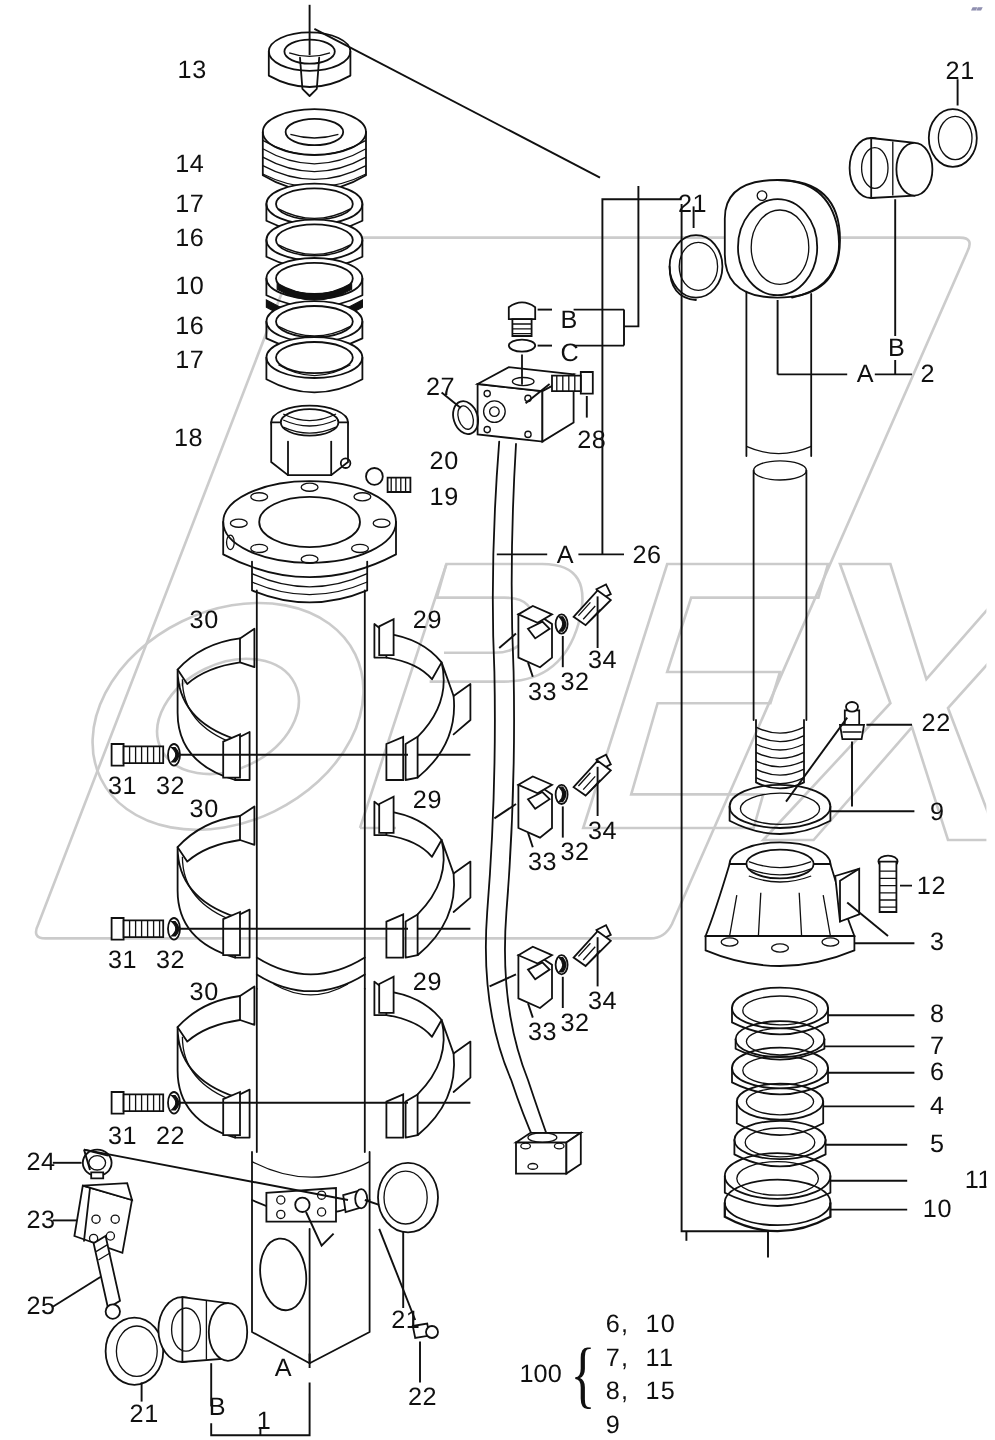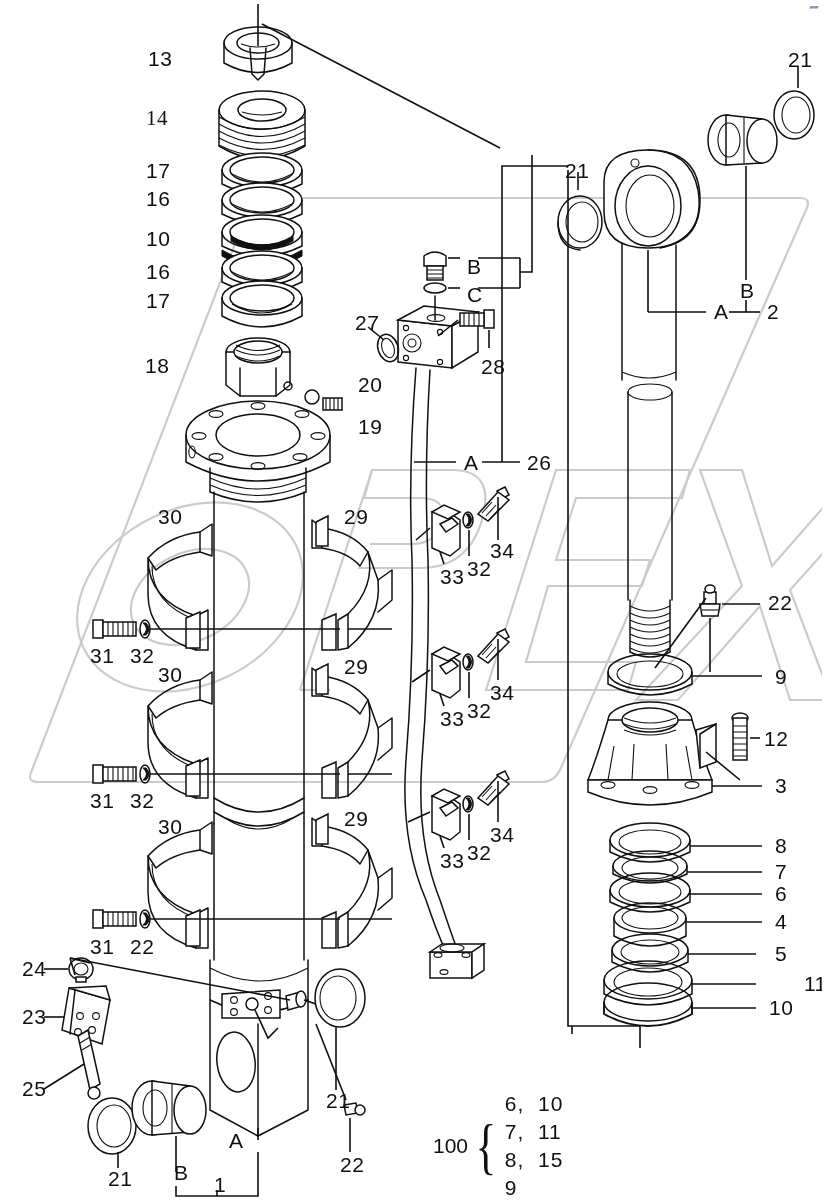--- a/index.html
+++ b/index.html
@@ -637,29 +637,29 @@
       <path class="lead" d="M 350 1118 L 350 1152"></path>
       <path class="lead" d="M 346 1100 L 316 1024"></path>
     </g>
 
     <path class="lead" d="M 258 1140 L 258 1128"></path>
     <path class="lead" d="M 176 1186 L 176 1196 L 258 1196 L 258 1152"></path>
     <path class="lead" d="M 217 1196 L 217 1190"></path>
   </svg>
 
   <div class="lbl" style="left:148px;top:48px;">13</div>
-  <div class="lbl" style="left:146px;top:108px;font-family:Liberation Serif, serif;">14</div>
+  <div class="lbl" style="left:146px;top:126px;">14</div>
   <div class="lbl" style="left:146px;top:160px;">17</div>
   <div class="lbl" style="left:146px;top:188px;">16</div>
   <div class="lbl" style="left:146px;top:228px;">10</div>
   <div class="lbl" style="left:146px;top:261px;">16</div>
   <div class="lbl" style="left:146px;top:290px;">17</div>
   <div class="lbl" style="left:145px;top:355px;">18</div>
   <div class="lbl" style="left:358px;top:374px;">20</div>
-  <div class="lbl" style="left:358px;top:416px;text-align:right;">19</div>
+  <div class="lbl" style="left:358px;top:404px;text-align:right;">19</div>
   <div class="lbl" style="left:355px;top:312px;text-align:center;">27</div>
   <div class="lbl" style="left:467px;top:256px;">B</div>
   <div class="lbl" style="left:467px;top:284px;">C</div>
   <div class="lbl" style="left:481px;top:356px;">28</div>
   <div class="lbl" style="left:464px;top:452px;">A</div>
   <div class="lbl" style="left:527px;top:452px;">26</div>
   <div class="lbl" style="left:788px;top:49px;">21</div>
   <div class="lbl" style="left:565px;top:160px;">21</div>
   <div class="lbl" style="left:740px;top:280px;">B</div>
   <div class="lbl" style="left:714px;top:301px;">A</div>

